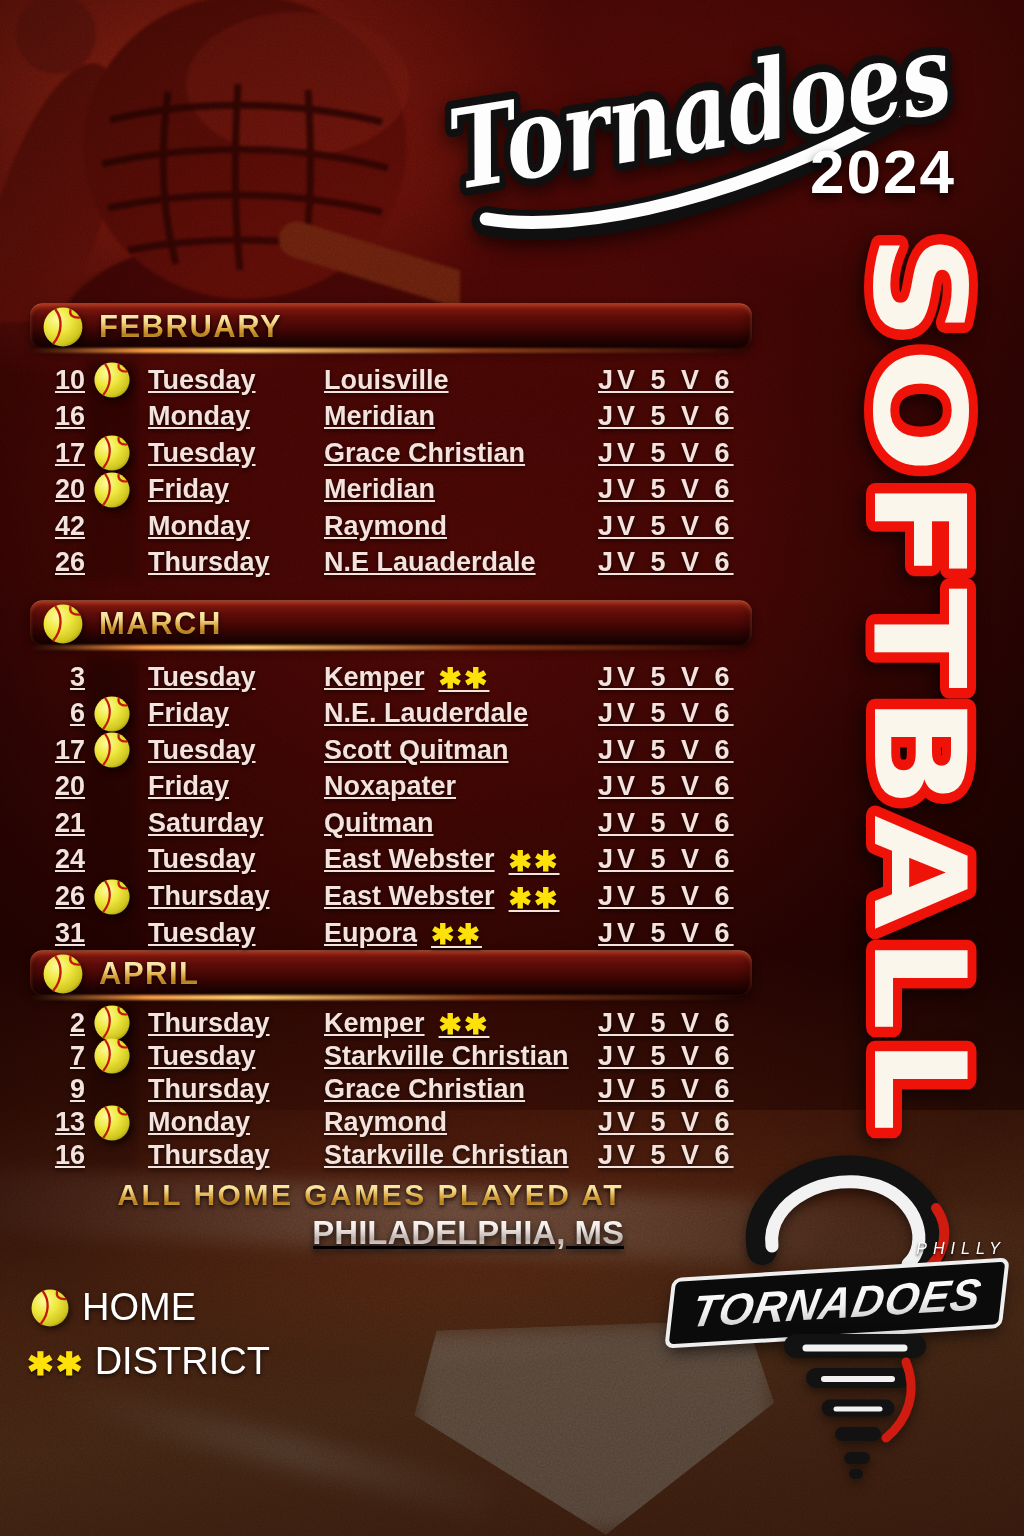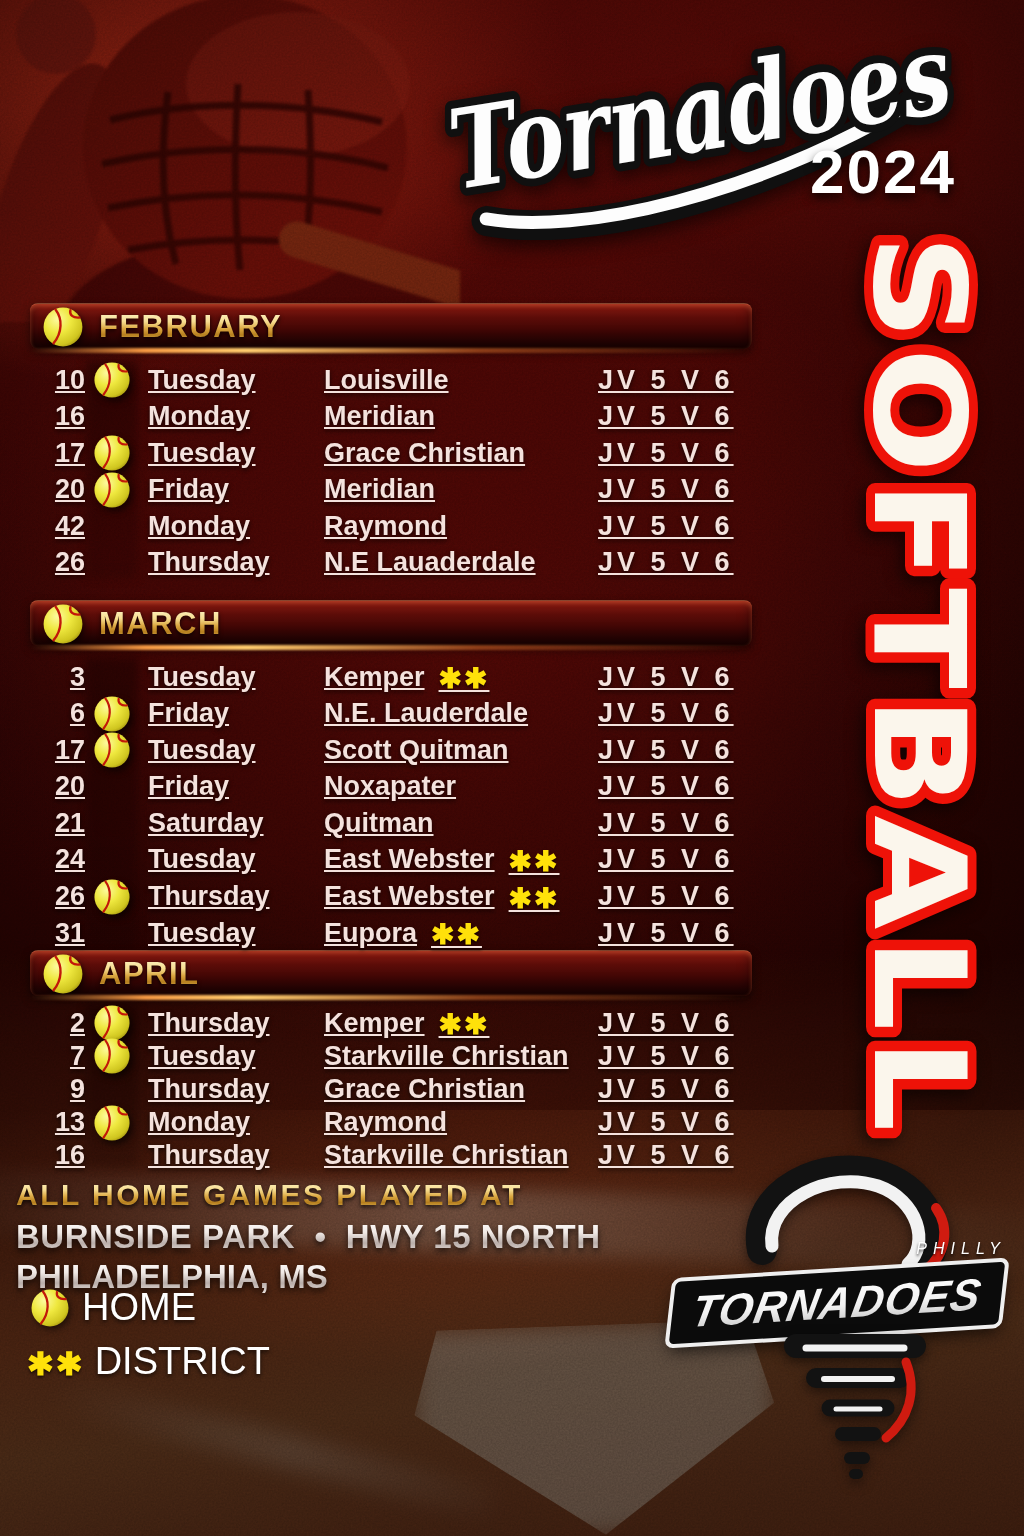--- a/index.html
+++ b/index.html
@@ -34,21 +34,21 @@
   .year{position:absolute;left:793px;top:136px;width:180px;z-index:7;text-align:center;
     font-size:62px;font-weight:bold;color:#ffffff;letter-spacing:2px;
     text-shadow:0 5px 10px rgba(0,0,0,.75);}
   
   .vertical-title-svg{position:absolute;left:833px;top:220px;width:172px;height:940px;z-index:6;
     filter:drop-shadow(-4px 6px 8px rgba(0,0,0,.55));}
 
   
   .schedule{position:absolute;left:30px;top:303px;width:722px;z-index:6;}
   .month{position:absolute;left:0;width:100%;}
-  .month-bar{height:45px;border-radius:8px;display:flex;align-items:center;gap:15px;padding-left:12px;
+  .month-bar{height:45px;border-radius:13px;display:flex;align-items:center;gap:15px;padding-left:12px;
     background:linear-gradient(180deg,#8c1c12 0%,#5c0c08 30%,#380504 68%,#250303 100%);
     border-top:1px solid rgba(255,150,100,.45);
     box-shadow:inset 0 2px 4px rgba(255,120,70,.4), inset 0 -8px 14px rgba(0,0,0,.55), 0 4px 8px rgba(0,0,0,.5);}
   .bar-ball{width:42px;height:42px;flex:0 0 42px;filter:drop-shadow(2px 3px 3px rgba(0,0,0,.6));}
   .gold-text{font-weight:bold;
     background:linear-gradient(180deg,#fff8d2 0%,#f7dd90 35%,#daa640 55%,#b67f1e 72%,#eed07e 100%);
     -webkit-background-clip:text;background-clip:text;color:transparent;
     filter:drop-shadow(0 2px 2px rgba(0,0,0,.8));}
   .month-title{font-size:31px;letter-spacing:1.5px;}
   .month-glow{height:5px;margin-top:-1px;border-radius:3px;filter:blur(1px);
@@ -64,21 +64,21 @@
   .c-date{text-align:right;padding-right:3px;}
   .c-ball{width:38px;height:38px;justify-self:center;filter:drop-shadow(3px 4px 3px rgba(0,0,0,.55));}
   .c-day{padding-left:12px;}
   .c-opp{padding-left:4px;display:flex;align-items:center;}
   .district-marker{margin-left:14px;color:#ffe10a;font-size:28px;line-height:1;letter-spacing:2px;
     text-shadow:0 2px 3px rgba(0,0,0,.65);transform:translateY(2px);}
   .c-level{letter-spacing:4px;white-space:pre;}
   .ball-svg{width:100%;height:100%;display:block;}
 
   
-  .footer{position:absolute;left:16px;top:1178px;width:608px;z-index:6;text-align:left;}
+  .footer{position:absolute;left:16px;top:1178px;width:608px;z-index:6;text-align:right;text-decoration:underline;}
   .footer-line1{font-size:30px;letter-spacing:2.5px;display:inline-block;}
   .silver-text{font-weight:bold;
     background:linear-gradient(180deg,#ffffff 0%,#f1eae6 38%,#b9aeaa 66%,#f3ece8 100%);
     -webkit-background-clip:text;background-clip:text;color:transparent;
     filter:drop-shadow(0 3px 3px rgba(0,0,0,.7));}
   .footer-line2{font-size:33px;letter-spacing:.5px;margin-top:6px;display:block;white-space:pre;}
   .footer-line3{font-size:33px;margin-top:2px;display:block;}
 
   
   .legend-home{position:absolute;left:30px;top:1286px;z-index:6;display:flex;align-items:center;gap:12px;}
@@ -561,21 +561,20 @@
 
     </span>
     <span class="c-level">JV 5 V 6</span>
   </div>
 </div>
   </section>
 </div>
 
   <div class="footer">
     <span class="footer-line1 gold-text">ALL HOME GAMES PLAYED AT</span>
-    <span class="footer-line2 silver-text">BURNSIDE PARK  •  HWY 15 NORTH</span>
     <span class="footer-line3 silver-text">PHILADELPHIA, MS</span>
   </div>
 
   <div class="legend-home">
     <span class="legend-ball">
   <svg class="ball-svg" viewBox="0 0 40 40">
     <defs>
       <radialGradient id="ballGrad" cx="35%" cy="30%" r="78%">
         <stop offset="0%" stop-color="#fdfa9e"></stop>
         <stop offset="45%" stop-color="#efe83f"></stop>

